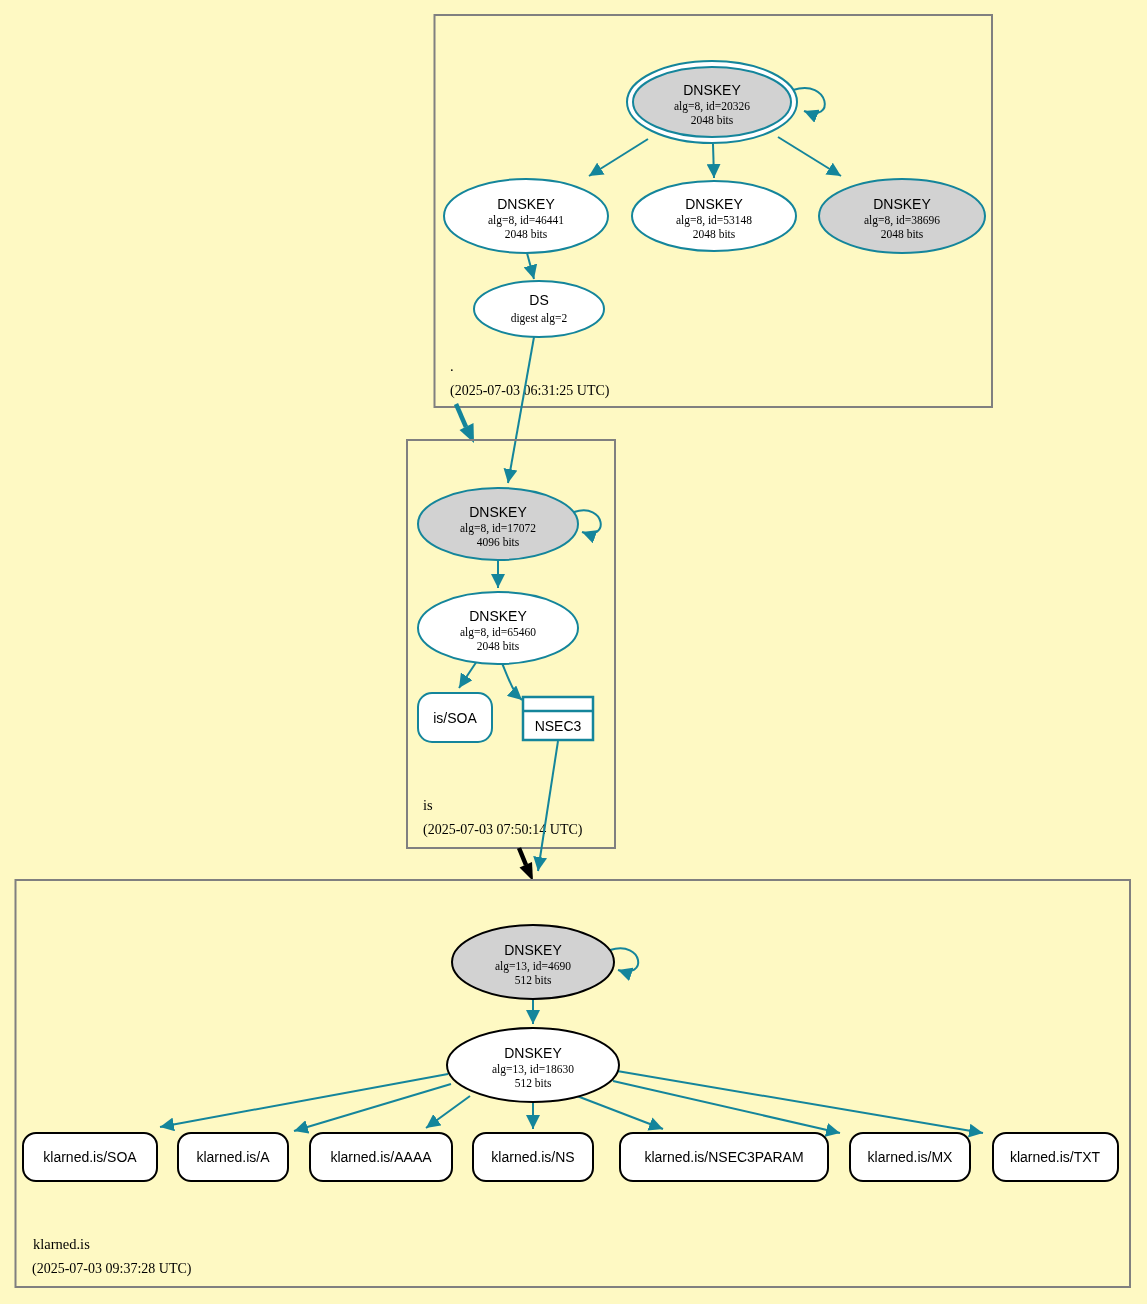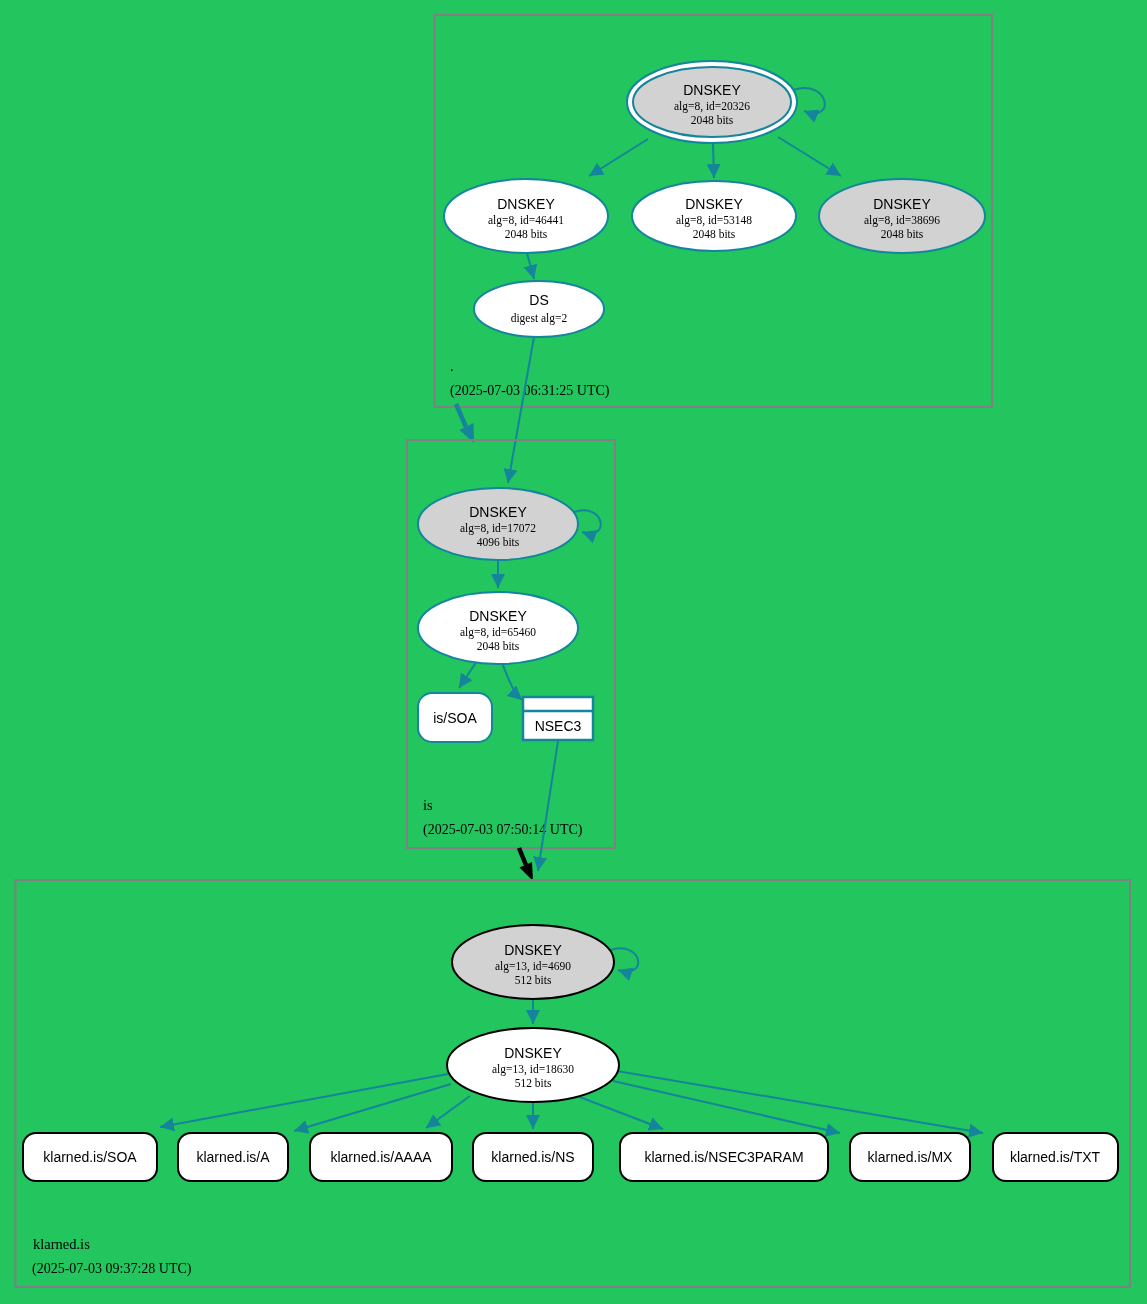--- a/index.html
+++ b/index.html
@@ -1,16 +1,16 @@
 <!DOCTYPE html>
 <html><head>
 <meta charset="utf-8">
 <style>
   html,body{margin:0;padding:0;background:#ffffff;}
-  .page{width:1147px;height:1304px;position:relative;background:#22c55e;}
+  .page{width:1147px;height:1304px;position:relative;background:#fef9c3;}
   svg{display:block;}
   .zone-box{fill:none;stroke:#808080;stroke-width:2;}
   .edge{stroke:#14859b;stroke-width:2;fill:none;}
   .edge-thick-teal{stroke:#14859b;stroke-width:4.5;fill:none;}
   .edge-thick-black{stroke:#000000;stroke-width:4.5;fill:none;}
   .head-teal{fill:#14859b;stroke:none;}
   .head-black{fill:#000000;stroke:none;}
   .ell-teal{stroke:#14859b;stroke-width:2;fill:#ffffff;}
   .ell-teal-gray{stroke:#14859b;stroke-width:2;fill:#d2d2d2;}
   .ell-black{stroke:#000000;stroke-width:2;fill:#ffffff;}

